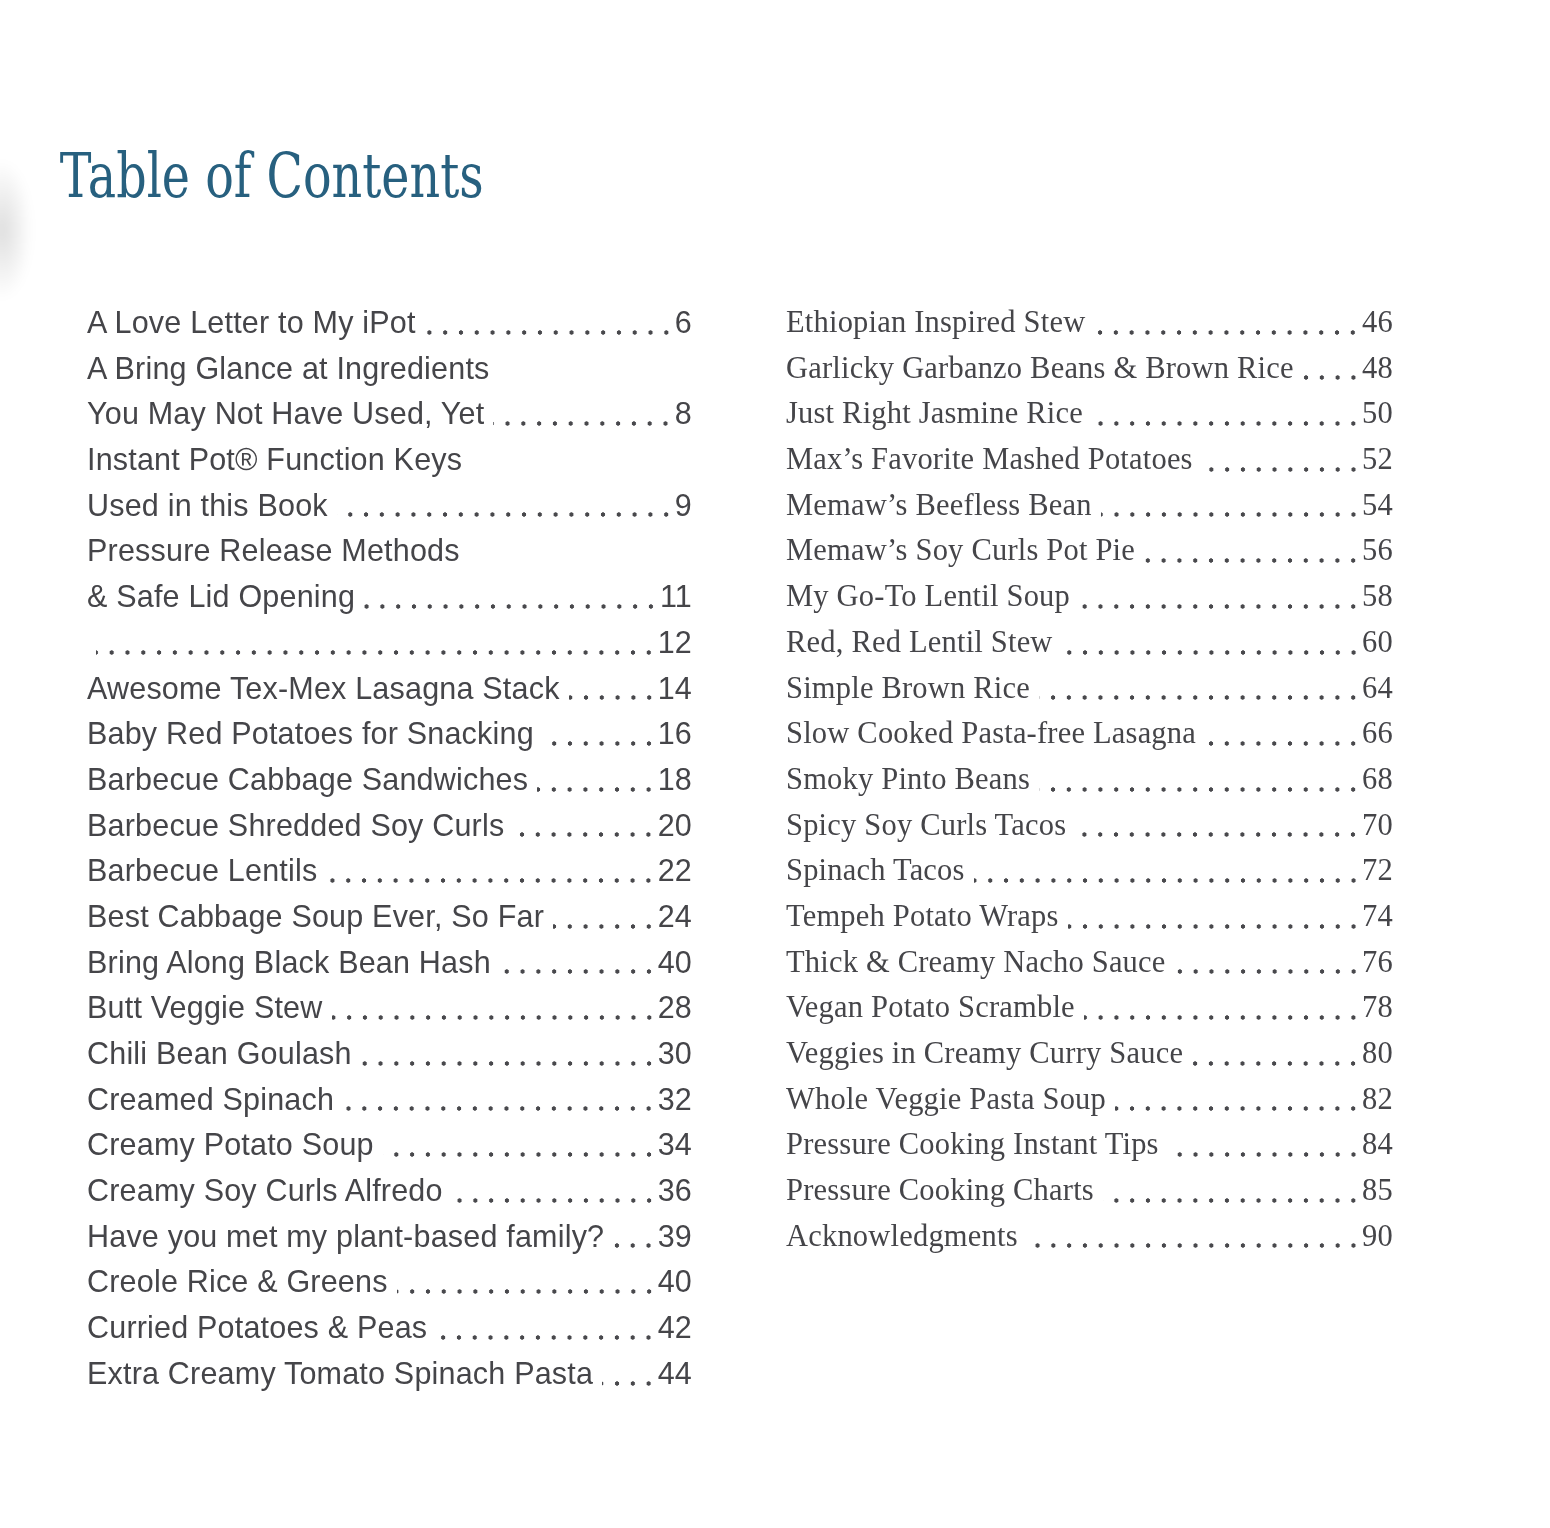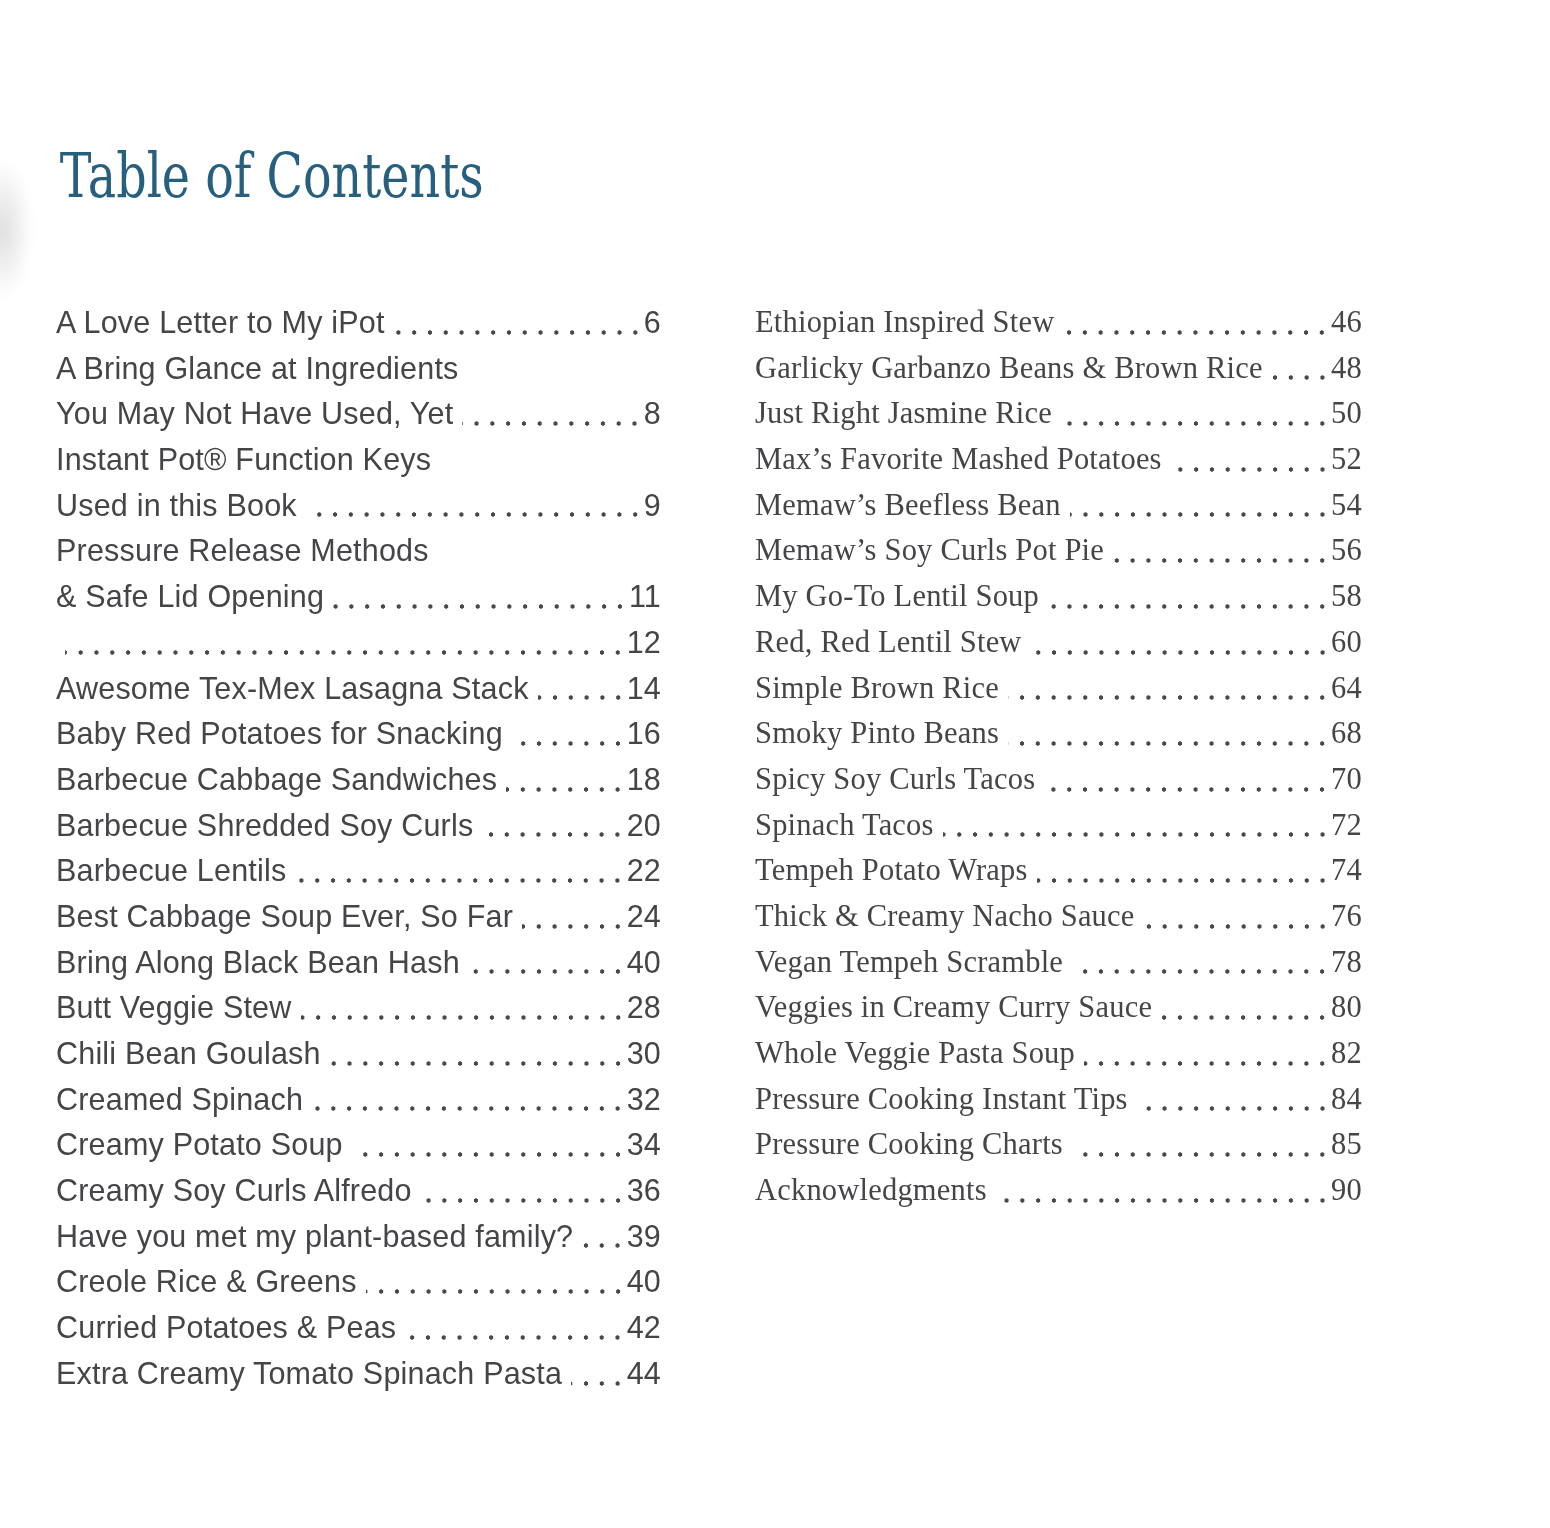--- a/index.html
+++ b/index.html
@@ -34,21 +34,21 @@
     font-size: 61px;
     font-weight: 500;
     color: #27607f;
     transform: scaleX(0.78);
     transform-origin: 50% 50%;
     letter-spacing: 0px;
     white-space: nowrap;
   }
   .columns {
     display: flex;
-    margin-left: 56px;
+    margin-left: 87px;
     margin-right: 119px;
     margin-top: 74px;
   }
   .toc-col { display: block; }
   .toc-col.left  { width: 605px; margin-right: 94px; }
   .toc-col.right { width: 607px; font-family: Liberation Serif, serif; }
   .toc-row {
     display: flex;
     height: 45.7px;
     line-height: 45.7px;
@@ -235,20 +235,25 @@
         <span class="toc-text">Red, Red Lentil Stew</span>
         <span class="leader"></span>
         <span class="toc-page">60</span>
       </div>
       <div class="toc-row">
         <span class="toc-text">Simple Brown Rice</span>
         <span class="leader"></span>
         <span class="toc-page">64</span>
       </div>
       <div class="toc-row">
+        <span class="toc-text">Slow Cooked Pasta-free Lasagna</span>
+        <span class="leader"></span>
+        <span class="toc-page">66</span>
+      </div>
+      <div class="toc-row">
         <span class="toc-text">Smoky Pinto Beans</span>
         <span class="leader"></span>
         <span class="toc-page">68</span>
       </div>
       <div class="toc-row">
         <span class="toc-text">Spicy Soy Curls Tacos</span>
         <span class="leader"></span>
         <span class="toc-page">70</span>
       </div>
       <div class="toc-row">
@@ -260,21 +265,21 @@
         <span class="toc-text">Tempeh Potato Wraps</span>
         <span class="leader"></span>
         <span class="toc-page">74</span>
       </div>
       <div class="toc-row">
         <span class="toc-text">Thick &amp; Creamy Nacho Sauce</span>
         <span class="leader"></span>
         <span class="toc-page">76</span>
       </div>
       <div class="toc-row">
-        <span class="toc-text">Vegan Tempeh Scramble</span>
+        <span class="toc-text">Vegan Potato Scramble</span>
         <span class="leader"></span>
         <span class="toc-page">78</span>
       </div>
       <div class="toc-row">
         <span class="toc-text">Veggies in Creamy Curry Sauce</span>
         <span class="leader"></span>
         <span class="toc-page">80</span>
       </div>
       <div class="toc-row">
         <span class="toc-text">Whole Veggie Pasta Soup</span>

